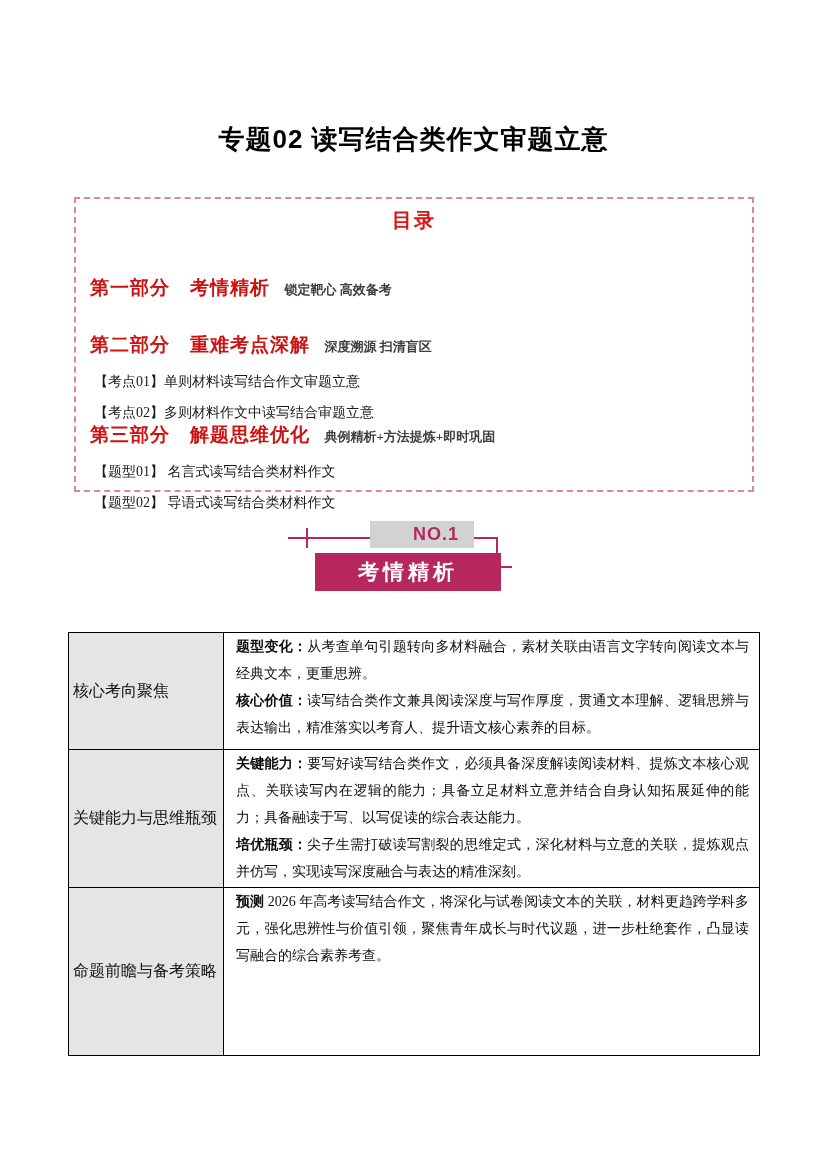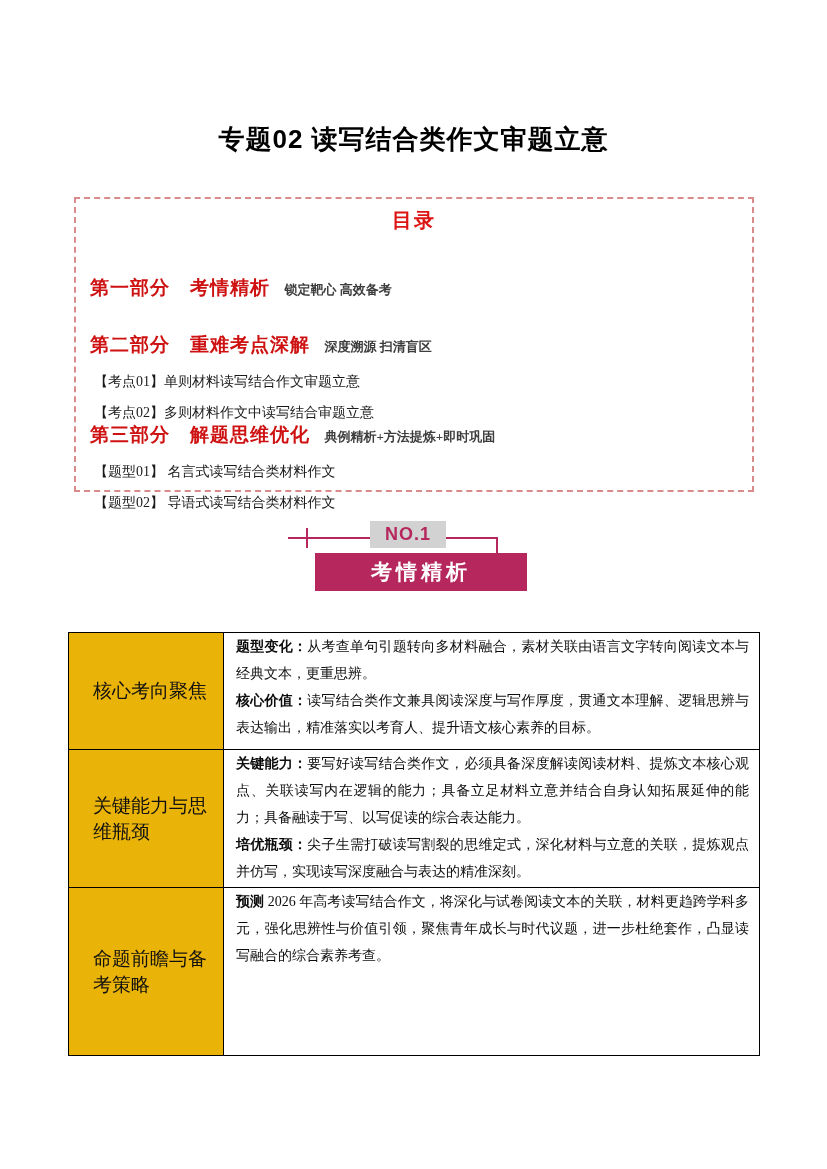--- a/index.html
+++ b/index.html
@@ -20,32 +20,32 @@
   .sec-sub{font-size:13px;color:#3d3d3d;margin-left:10px;font-family:"Liberation Serif",serif;font-weight:bold;}
   .toc-item{margin:13px 0 0 4px;font-size:14px;color:#1a1a1a;font-family:"Liberation Serif",serif;}
 
   
   .banner{position:absolute;left:0;top:520px;width:827px;height:82px;}
   .bn-line-h{position:absolute;left:288px;top:17px;width:210px;height:2px;background:#b5275d;}
   .bn-tick-left{position:absolute;left:306px;top:8px;width:2px;height:20px;background:#b5275d;}
   .bn-line-v{position:absolute;left:496px;top:17px;width:2px;height:31px;background:#b5275d;}
   .bn-tick-right{position:absolute;left:498px;top:46px;width:14px;height:2px;background:#b5275d;}
   .bn-number{position:absolute;left:370px;top:1px;width:76px;height:27px;background:#d2d2d2;
-             color:#b5275d;font-weight:bold;font-size:18px;text-align:center;line-height:27px;letter-spacing:1px;}
-  .bn-title{position:absolute;left:315px;top:33px;width:212px;height:38px;background:#b5275d;
+             color:#b5275d;font-weight:bold;font-size:18px;text-align:center;line-height:27px;letter-spacing:1px;padding-left:28px;}
+  .bn-title{position:absolute;left:315px;top:33px;width:186px;height:38px;background:#b5275d;
             color:#fff;font-size:21px;font-weight:bold;text-align:center;line-height:38px;letter-spacing:4px;}
 
   
   .info-table{position:absolute;left:68px;top:632px;width:692px;box-sizing:border-box;
               border:1.5px solid #000;font-family:"Liberation Serif",serif;}
   .trow{display:flex;box-sizing:border-box;overflow:hidden;}
   .trow + .trow{border-top:1.5px solid #000;}
   .r1{height:116px;} .r2{height:138px;} .r3{height:168px;}
-  .th-cell{flex:0 0 155px;width:155px;box-sizing:border-box;background:#eab308;border-right:1.5px solid #000;
-           display:flex;align-items:center;padding-left:24px;font-size:19px;color:#111;}
+  .th-cell{flex:0 0 155px;width:155px;box-sizing:border-box;background:#e5e5e5;border-right:1.5px solid #000;
+           display:flex;align-items:center;padding-left:4px;font-size:16px;color:#111;}
   .td-cell{flex:1;padding:0 10px 0 12px;font-size:14px;line-height:27px;text-align:justify;color:#0d0d0d;}
   .td-cell p{margin:0;}
   .td-cell b{font-weight:bold;}
 </style>
 </head>
 <body>
 
 <div class="page">
 
   <h1 class="title">专题02 读写结合类作文审题立意</h1>

